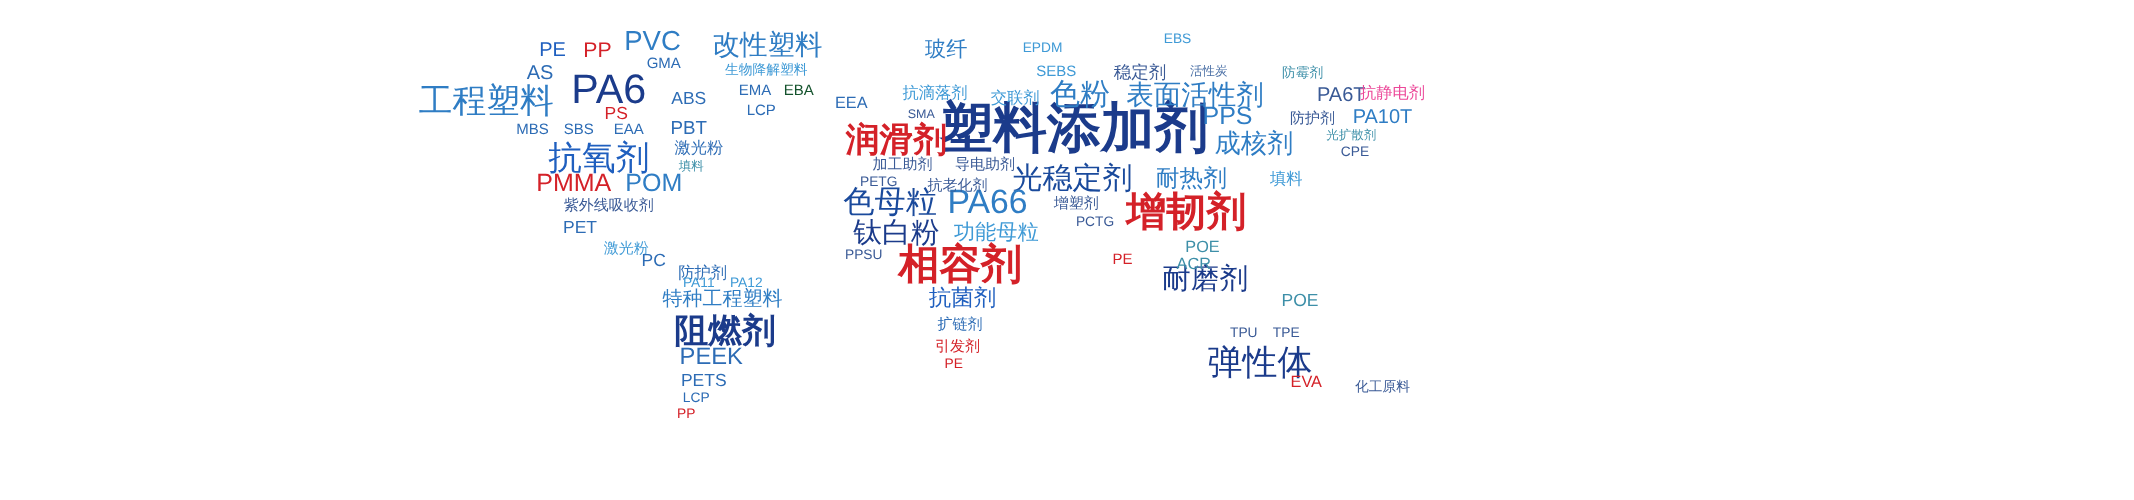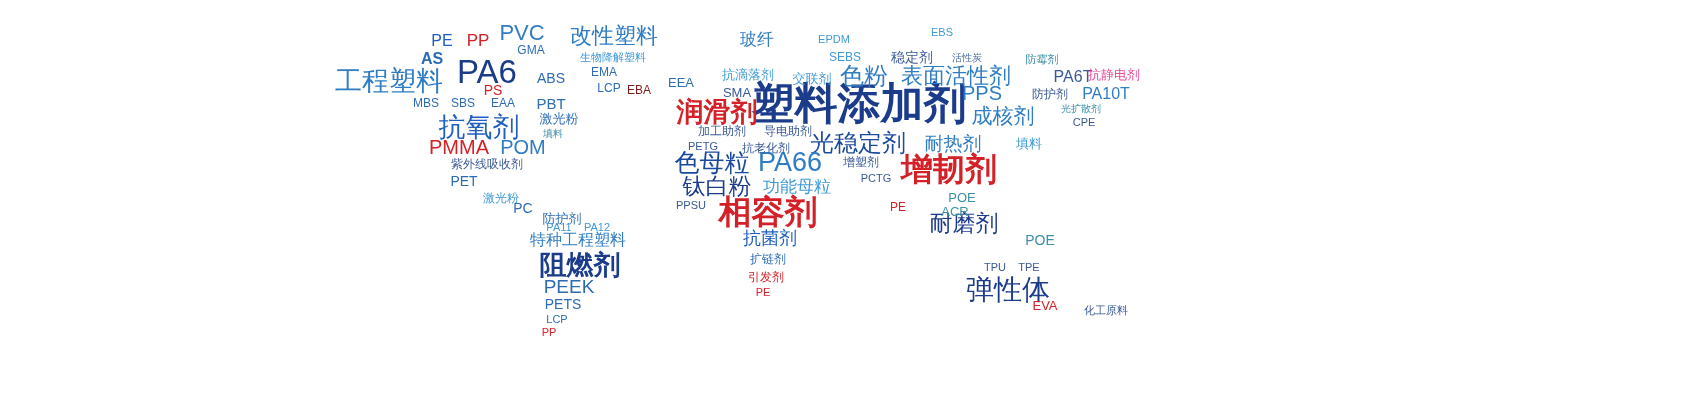--- a/index.html
+++ b/index.html
@@ -53,43 +53,43 @@
     <span class="word w-light" style="left: 1003px; top: 115px; font-size: 21px; color: rgb(47, 125, 196);">成核剂</span>
     <span class="word w-light" style="left: 982px; top: 93px; font-size: 20px; color: rgb(47, 125, 196);">PPS</span>
     <span class="word w-light" style="left: 770px; top: 238px; font-size: 18px; color: rgb(31, 95, 191);">抗菌剂</span>
     <span class="word w-light" style="left: 712px; top: 162px; font-size: 25px; color: rgb(26, 74, 156);">色母粒</span>
     <span class="word w-light" style="left: 797px; top: 186px; font-size: 17px; color: rgb(63, 154, 214);">功能母粒</span>
     <span class="word w-light" style="left: 578px; top: 240px; font-size: 16px; color: rgb(47, 125, 196);">特种工程塑料</span>
     <span class="word w-light" style="left: 522px; top: 33px; font-size: 22px; color: rgb(47, 125, 196);">PVC</span>
     <span class="word w-light" style="left: 569px; top: 286px; font-size: 19px; color: rgb(45, 108, 181);">PEEK</span>
     <span class="word w-light" style="left: 442px; top: 41px; font-size: 16px; color: rgb(31, 95, 191);">PE</span>
     <span class="word w-light" style="left: 478px; top: 40px; font-size: 17px; color: rgb(212, 33, 40);">PP</span>
-    <span class="word w-light" style="left: 432px; top: 59px; font-size: 16px; color: rgb(45, 108, 181); font-weight: bold;">AS</span>
+    <span class="word w-light" style="left: 432px; top: 59px; font-size: 16px; color: rgb(45, 108, 181);">AS</span>
     <span class="word w-light" style="left: 531px; top: 50px; font-size: 12px; color: rgb(45, 108, 181);">GMA</span>
     <span class="word w-light" style="left: 551px; top: 78px; font-size: 14px; color: rgb(45, 108, 181);">ABS</span>
     <span class="word w-light" style="left: 483px; top: 90px; font-size: 14px; color: rgb(212, 33, 40); padding-left: 20px;">PS</span>
     <span class="word w-light" style="left: 426px; top: 103px; font-size: 12px; color: rgb(45, 108, 181);">MBS</span>
     <span class="word w-light" style="left: 463px; top: 103px; font-size: 12px; color: rgb(45, 108, 181);">SBS</span>
     <span class="word w-light" style="left: 503px; top: 103px; font-size: 12px; color: rgb(45, 108, 181);">EAA</span>
     <span class="word w-light" style="left: 551px; top: 103px; font-size: 15px; color: rgb(45, 108, 181);">PBT</span>
     <span class="word w-light" style="left: 613px; top: 57px; font-size: 11px; color: rgb(63, 154, 214);">生物降解塑料</span>
     <span class="word w-light" style="left: 604px; top: 72px; font-size: 12px; color: rgb(45, 108, 181);">EMA</span>
-    <span class="word w-light" style="left: 639px; top: 90px; font-size: 12px; color: #7f1d1d;">EBA</span>
+    <span class="word w-light" style="left: 639px; top: 72px; font-size: 12px; color: #14532d;">EBA</span>
     <span class="word w-light" style="left: 609px; top: 88px; font-size: 12px; color: rgb(45, 108, 181);">LCP</span>
     <span class="word w-light" style="left: 681px; top: 82px; font-size: 13px; color: rgb(45, 108, 181);">EEA</span>
     <span class="word w-light" style="left: 757px; top: 39px; font-size: 17px; color: rgb(47, 125, 196);">玻纤</span>
     <span class="word w-light" style="left: 834px; top: 39px; font-size: 11px; color: rgb(63, 154, 214);">EPDM</span>
     <span class="word w-light" style="left: 942px; top: 32px; font-size: 11px; color: rgb(63, 154, 214);">EBS</span>
     <span class="word w-light" style="left: 845px; top: 57px; font-size: 12px; color: rgb(63, 154, 214);">SEBS</span>
     <span class="word w-light" style="left: 912px; top: 57px; font-size: 14px; color: rgb(58, 90, 150);">稳定剂</span>
     <span class="word w-light" style="left: 967px; top: 58px; font-size: 10px; color: rgb(74, 111, 165);">活性炭</span>
     <span class="word w-light" style="left: 1042px; top: 59px; font-size: 11px; color: rgb(61, 143, 168);">防霉剂</span>
     <span class="word w-light" style="left: 748px; top: 74px; font-size: 13px; color: rgb(63, 154, 214);">抗滴落剂</span>
     <span class="word w-light" style="left: 812px; top: 78px; font-size: 13px; color: rgb(63, 154, 214);">交联剂</span>
-    <span class="word w-light" style="left: 737px; top: 92px; font-size: 13px; color: rgb(58, 90, 150);">SMA</span>
+    <span class="word w-light" style="left: 737px; top: 92px; font-size: 10px; color: rgb(58, 90, 150);">SMA</span>
     <span class="word w-light" style="left: 1073px; top: 77px; font-size: 16px; color: rgb(58, 90, 150);">PA6T</span>
     <span class="word w-light" style="left: 1114px; top: 74px; font-size: 13px; color: #ec4899;">抗静电剂</span>
     <span class="word w-light" style="left: 1050px; top: 94px; font-size: 12px; color: rgb(58, 90, 150);">防护剂</span>
     <span class="word w-light" style="left: 1106px; top: 94px; font-size: 16px; color: rgb(47, 125, 196);">PA10T</span>
     <span class="word w-light" style="left: 1081px; top: 109px; font-size: 10px; color: rgb(61, 143, 168);">光扩散剂</span>
     <span class="word w-light" style="left: 1084px; top: 122px; font-size: 11px; color: rgb(58, 90, 150);">CPE</span>
     <span class="word w-light" style="left: 1029px; top: 143px; font-size: 13px; color: rgb(63, 154, 214);">填料</span>
     <span class="word w-light" style="left: 559px; top: 118px; font-size: 13px; color: rgb(45, 108, 181);">激光粉</span>
     <span class="word w-light" style="left: 553px; top: 134px; font-size: 10px; color: rgb(61, 143, 168);">填料</span>
     <span class="word w-light" style="left: 487px; top: 164px; font-size: 12px; color: rgb(58, 90, 150);">紫外线吸收剂</span>

